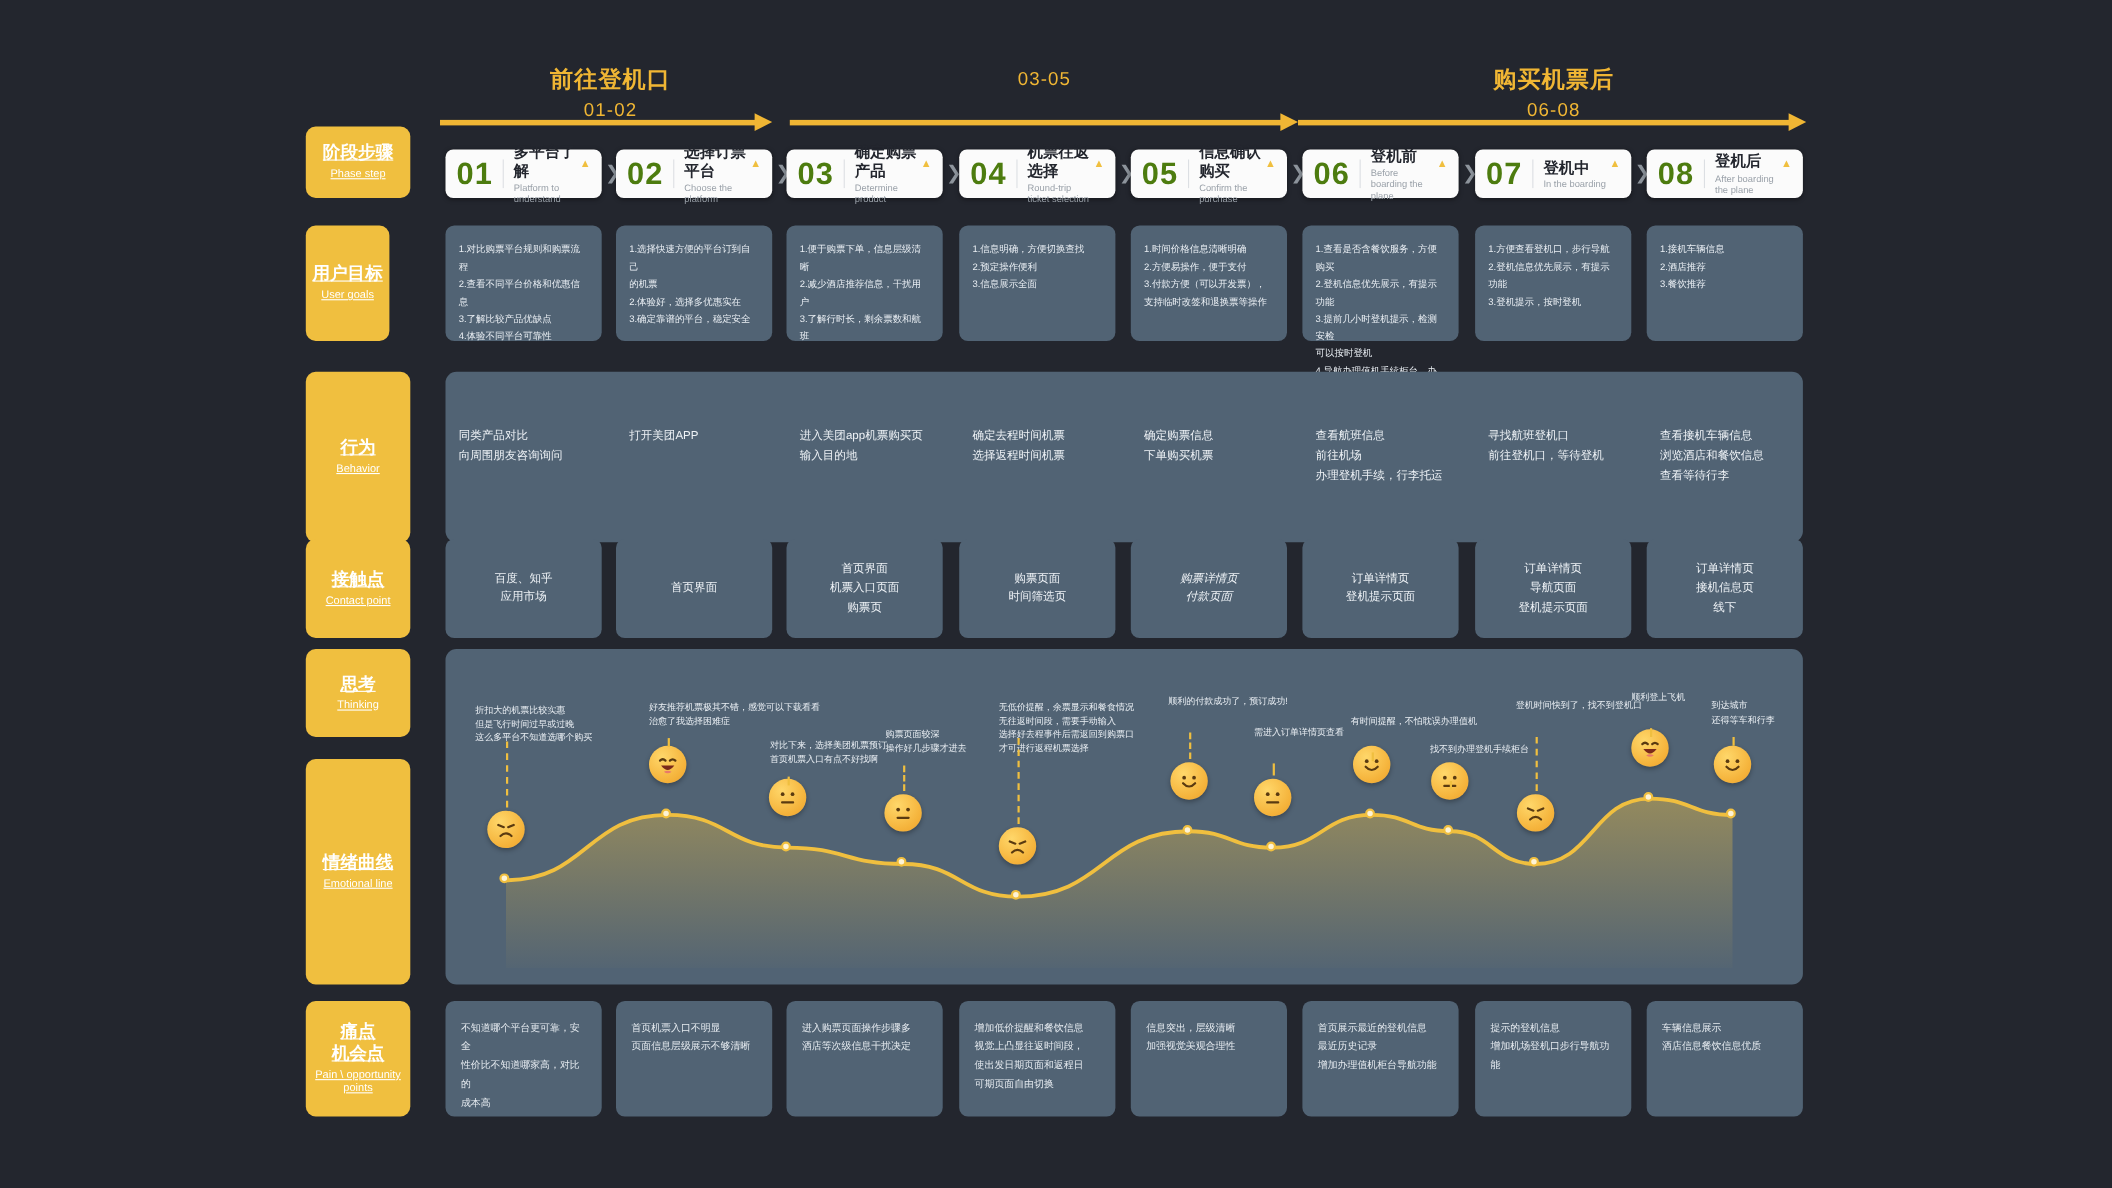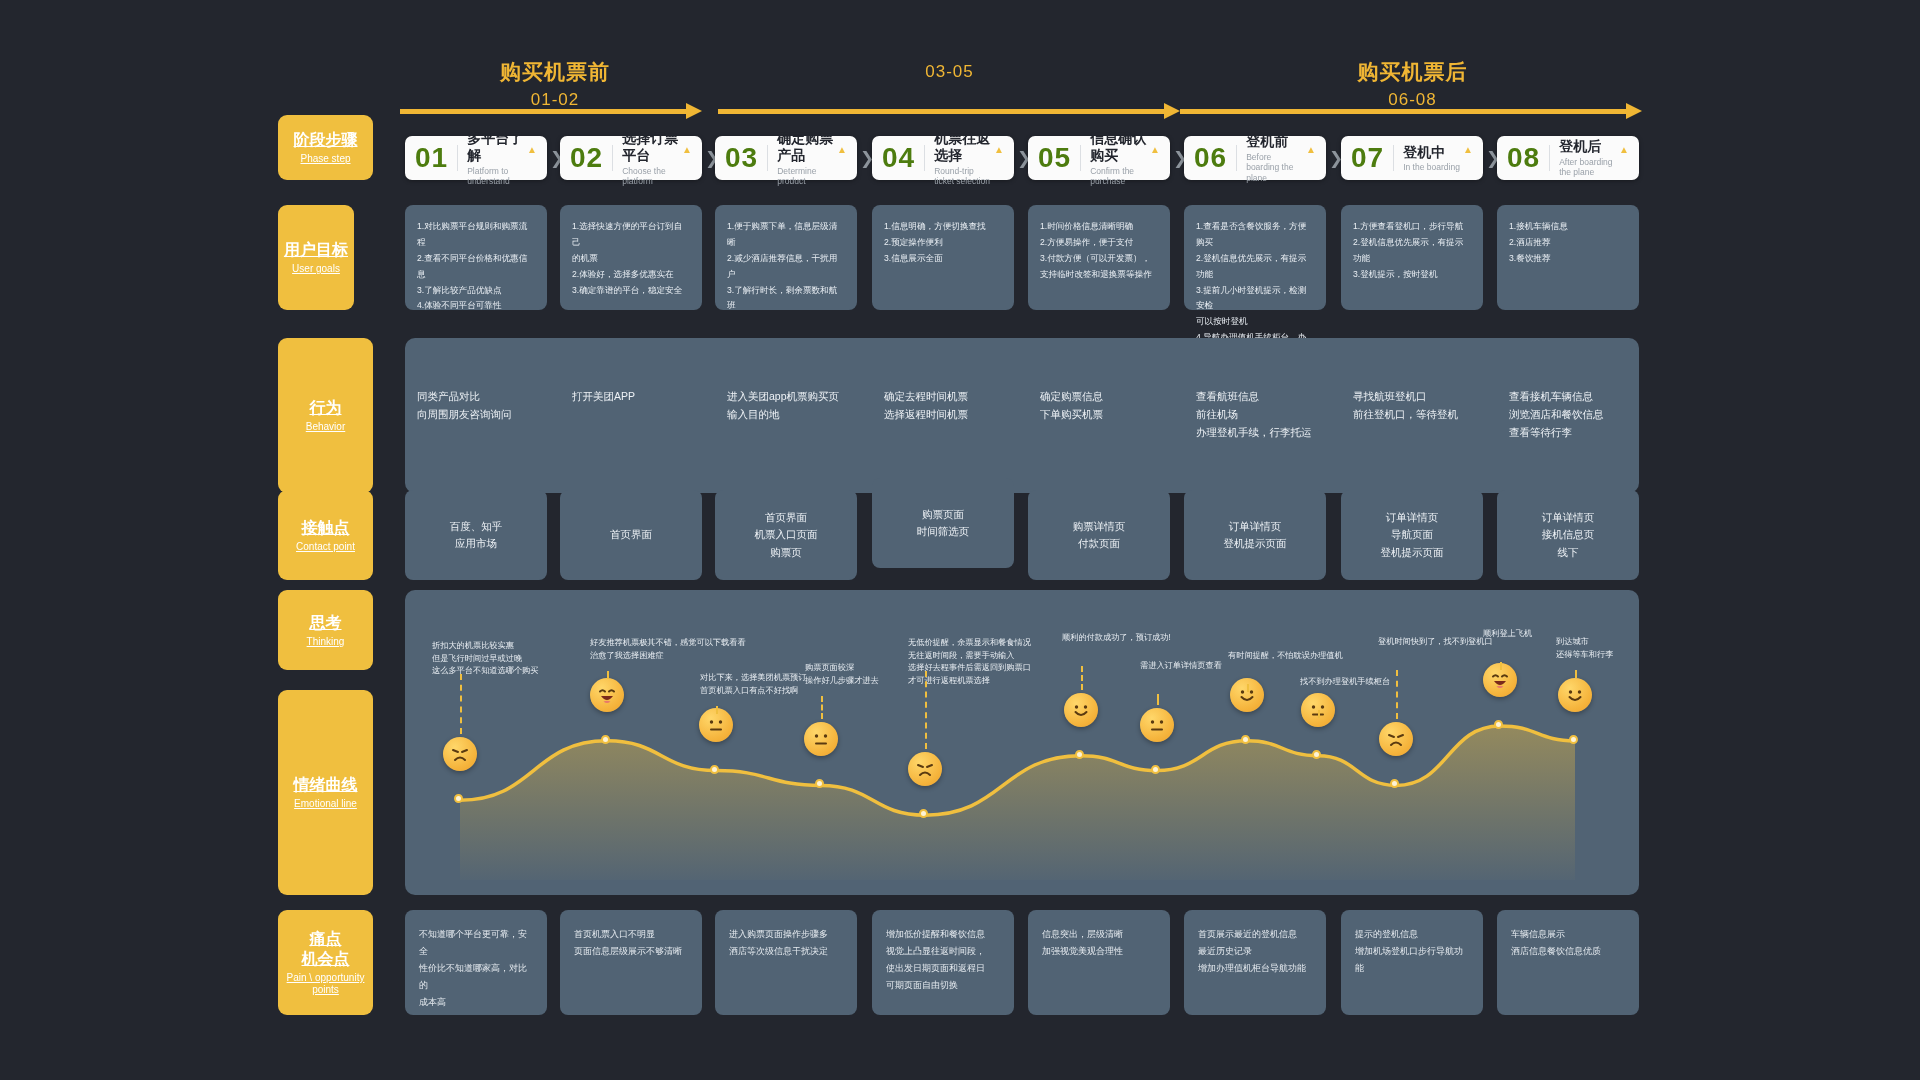--- a/index.html
+++ b/index.html
@@ -79,21 +79,21 @@
   }
   .dot { position: absolute; width: 9px; height: 9px; border-radius: 50%;
          background: #fdf3d6; border: 2px solid #f0bf3f; }
   svg.curve { position: absolute; left: 0; top: 0; }
 </style>
 </head>
 <body>
 
 <div class="board">
     <div class="phase-head" style="left: 405px; top: 58px; width: 300px;">
-      <div class="phase-title">购买机票前</div>
+      <div class="phase-title">前往登机口</div>
       <div class="phase-range">01-02</div>
     </div>
     <div class="phase-arrow" style="left: 400px; top: 109px; width: 290px;"></div>
     <div class="phase-head" style="left: 722px; top: 58px; width: 455px;">
       <div class="phase-range">03-05</div>
     </div>
     <div class="phase-arrow" style="left: 718px; top: 109px; width: 450px;"></div>
     <div class="phase-head" style="left: 1185px; top: 58px; width: 455px;">
       <div class="phase-title">购买机票后</div>
       <div class="phase-range">06-08</div>
@@ -276,26 +276,26 @@
 应用市场</div>
     </div>
     <div class="cell" style="left: 560px; top: 490px; width: 142px; height: 90px;">
       <div class="center-text" style="white-space: pre-line;">首页界面</div>
     </div>
     <div class="cell" style="left: 715px; top: 490px; width: 142px; height: 90px;">
       <div class="center-text" style="white-space: pre-line;">首页界面
 机票入口页面
 购票页</div>
     </div>
-    <div class="cell" style="left: 872px; top: 478px; width: 142px; height: 90px;">
+    <div class="cell" style="left: 872px; top: 490px; width: 142px; height: 90px;">
       <div class="center-text" style="white-space: pre-line;">购票页面
 时间筛选页</div>
     </div>
     <div class="cell" style="left: 1028px; top: 490px; width: 142px; height: 90px;">
-      <div class="center-text" style="white-space: pre-line;">购票详情页
+      <div class="center-text" style="white-space: pre-line; font-style: italic;">购票详情页
 付款页面</div>
     </div>
     <div class="cell" style="left: 1184px; top: 490px; width: 142px; height: 90px;">
       <div class="center-text" style="white-space: pre-line;">订单详情页
 登机提示页面</div>
     </div>
     <div class="cell" style="left: 1341px; top: 490px; width: 142px; height: 90px;">
       <div class="center-text" style="white-space: pre-line;">订单详情页
 导航页面
 登机提示页面</div>

